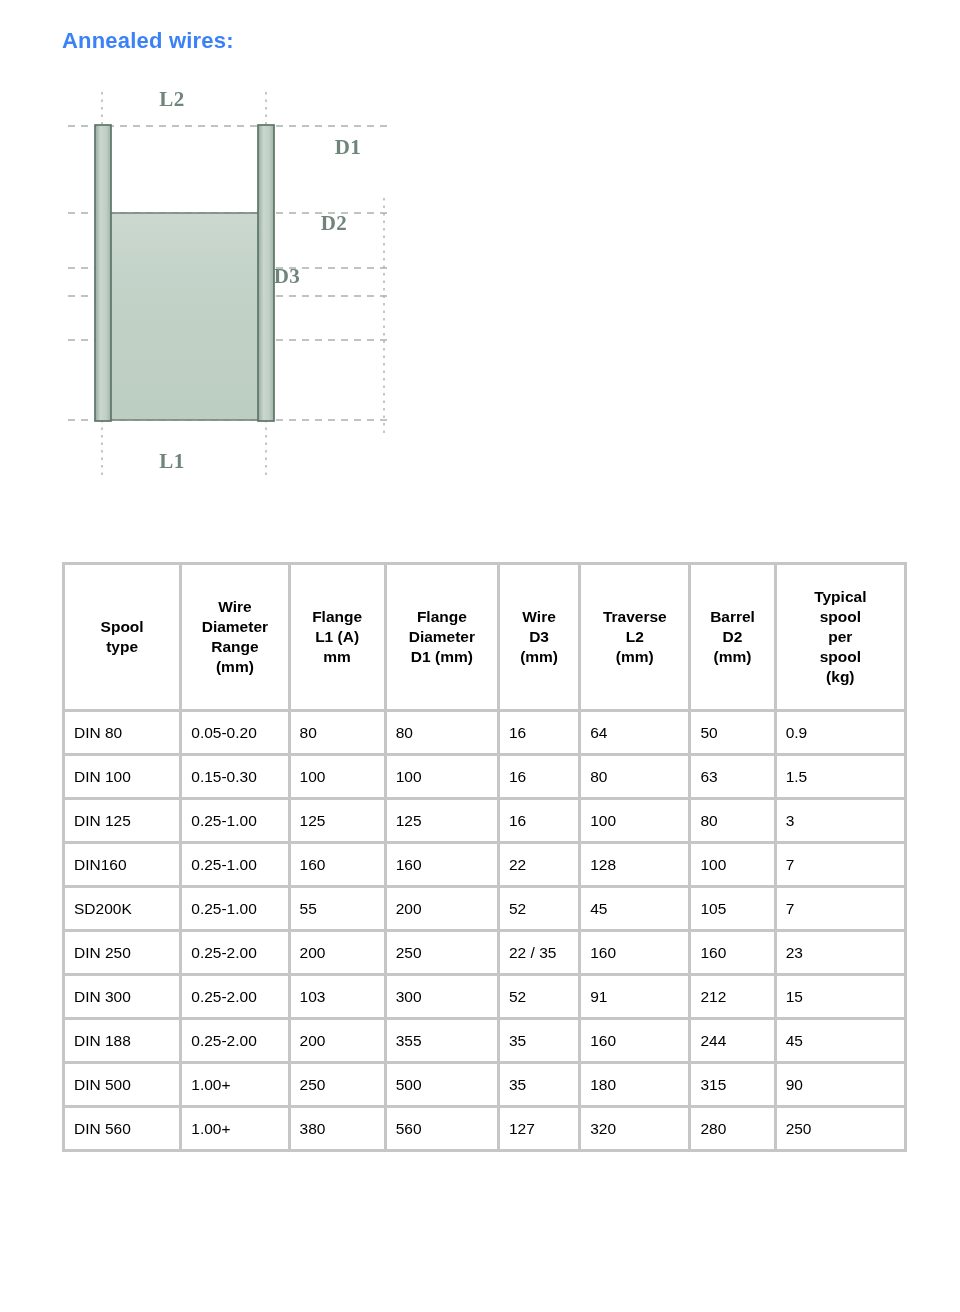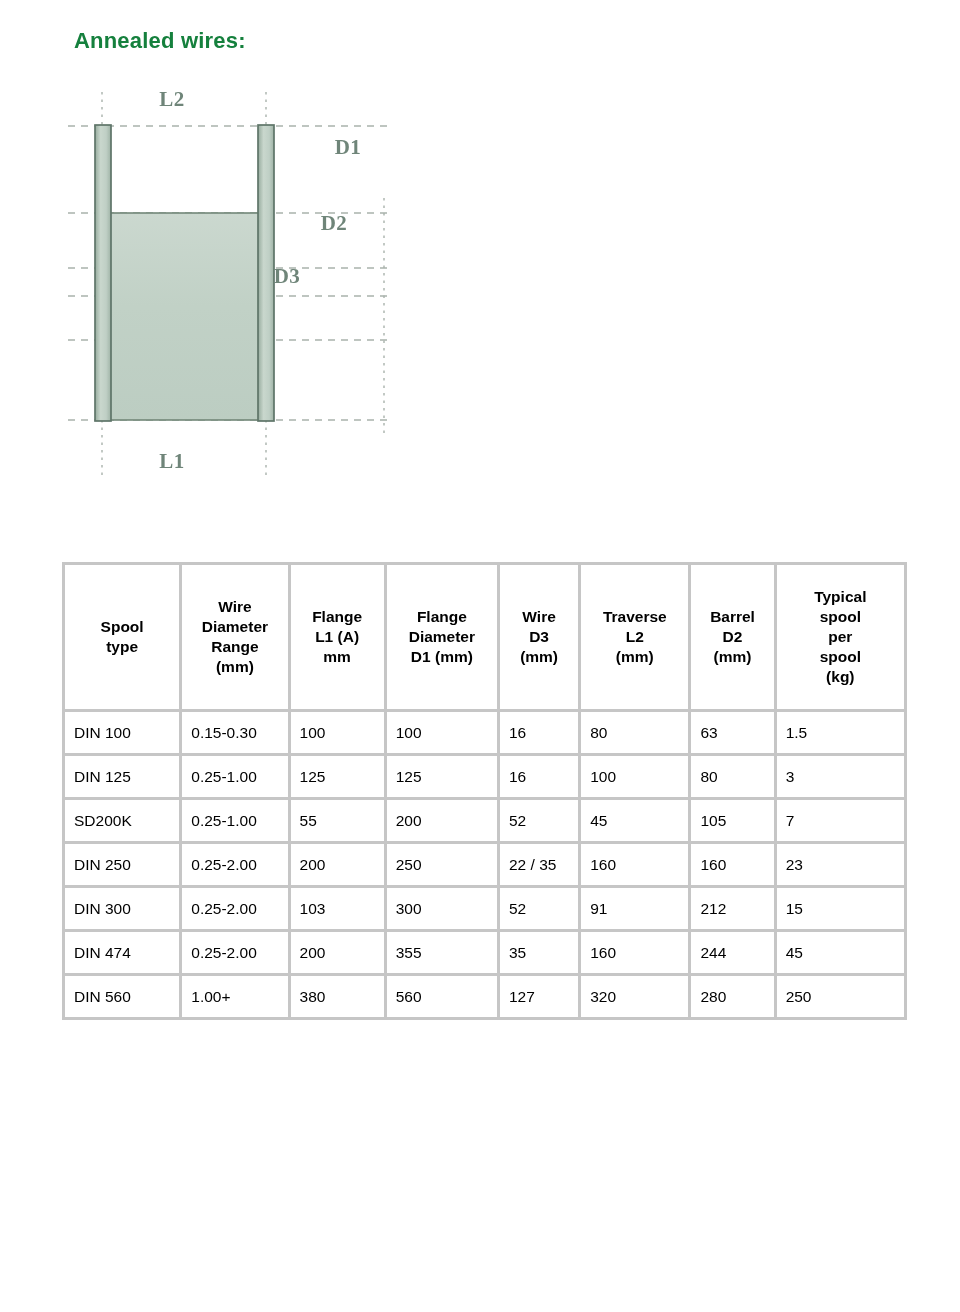--- a/index.html
+++ b/index.html
@@ -17,22 +17,21 @@
   }
 
   
   #page-title {
     position: absolute;
     left: 62px;
     top: 28px;
     font-size: 22px;
     font-weight: bold;
     letter-spacing: 0.2px;
-    color: #15803d;
-    margin-left: 12px;
+    color: #3b82f6;
   }
 
   
   #diagram {
     position: absolute;
     left: 62px;
     top: 78px;
     width: 350px;
     height: 420px;
   }
@@ -163,38 +162,58 @@
           <th><span>Flange</span><br><span>L1 (A)</span><br><span>mm</span></th>
           <th><span>Flange</span><br><span>Diameter</span><br><span>D1 (mm)</span></th>
           <th><span>Wire</span><br><span>D3</span><br><span>(mm)</span></th>
           <th><span>Traverse</span><br><span>L2</span><br><span>(mm)</span></th>
           <th><span>Barrel</span><br><span>D2</span><br><span>(mm)</span></th>
           <th><span>Typical</span><br><span>spool</span><br><span>per</span><br><span>spool</span><br><span>(kg)</span></th>
         </tr>
     </thead>
     <tbody id="body-rows">
         <tr>
+          <td>DIN 80</td>
+          <td>0.05-0.20</td>
+          <td>80</td>
+          <td>80</td>
+          <td>16</td>
+          <td>64</td>
+          <td>50</td>
+          <td>0.9</td>
+        </tr>
+        <tr>
           <td>DIN 100</td>
           <td>0.15-0.30</td>
           <td>100</td>
           <td>100</td>
           <td>16</td>
           <td>80</td>
           <td>63</td>
           <td>1.5</td>
         </tr>
         <tr>
           <td>DIN 125</td>
           <td>0.25-1.00</td>
           <td>125</td>
           <td>125</td>
           <td>16</td>
           <td>100</td>
           <td>80</td>
           <td>3</td>
+        </tr>
+        <tr>
+          <td>DIN160</td>
+          <td>0.25-1.00</td>
+          <td>160</td>
+          <td>160</td>
+          <td>22</td>
+          <td>128</td>
+          <td>100</td>
+          <td>7</td>
         </tr>
         <tr>
           <td>SD200K</td>
           <td>0.25-1.00</td>
           <td>55</td>
           <td>200</td>
           <td>52</td>
           <td>45</td>
           <td>105</td>
           <td>7</td>
@@ -213,28 +232,38 @@
           <td>DIN 300</td>
           <td>0.25-2.00</td>
           <td>103</td>
           <td>300</td>
           <td>52</td>
           <td>91</td>
           <td>212</td>
           <td>15</td>
         </tr>
         <tr>
-          <td>DIN 474</td>
+          <td>DIN 188</td>
           <td>0.25-2.00</td>
           <td>200</td>
           <td>355</td>
           <td>35</td>
           <td>160</td>
           <td>244</td>
           <td>45</td>
+        </tr>
+        <tr>
+          <td>DIN 500</td>
+          <td>1.00+</td>
+          <td>250</td>
+          <td>500</td>
+          <td>35</td>
+          <td>180</td>
+          <td>315</td>
+          <td>90</td>
         </tr>
         <tr>
           <td>DIN 560</td>
           <td>1.00+</td>
           <td>380</td>
           <td>560</td>
           <td>127</td>
           <td>320</td>
           <td>280</td>
           <td>250</td>

